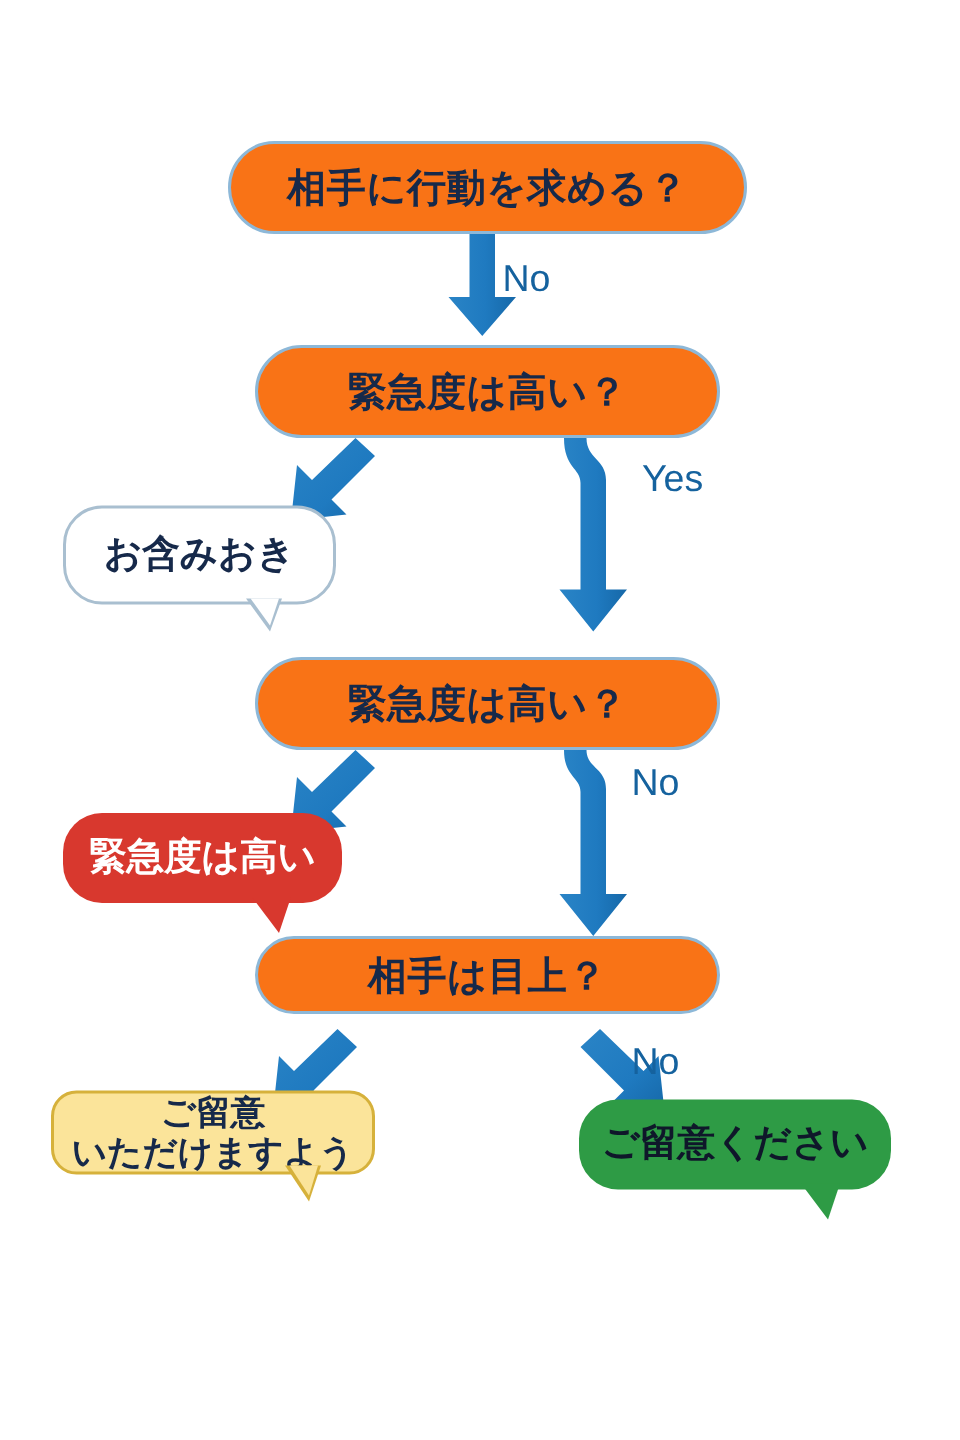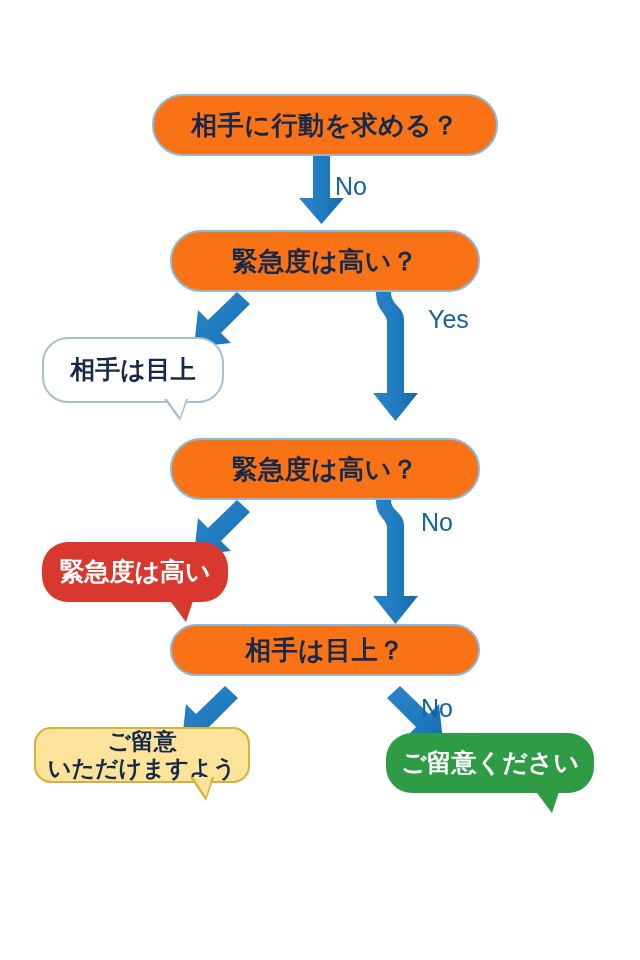--- a/index.html
+++ b/index.html
@@ -112,21 +112,21 @@
     top: -24px;
     width: 0;
     height: 0;
     border-left: 13px solid transparent;
     border-right: 6px solid transparent;
     border-top: 20px solid #fbe49a;
   }
 
   .bubble-green {
     background: #2e9b45;
-    color: #ffffff;
+    color: #0f172a;
   }
   .bubble-green .tail {
     border-left: 18px solid transparent;
     border-right: 8px solid transparent;
     border-top: 24px solid #2e9b45;
   }
 
   
   .edge-label {
     position: absolute;
@@ -202,21 +202,21 @@
 
   <div class="node" style="left:170px; top:438px; width:310px; height:62px; font-size:26px;">
     <span>緊急度は高い？</span>
   </div>
 
   <div class="node" style="left:170px; top:624px; width:310px; height:52px; font-size:26px;">
     <span>相手は目上？</span>
   </div>
 
   <div class="bubble bubble-white" style="left:42px; top:337px; width:182px; height:66px; font-size:25px;">
-    <span>相手は目上</span>
+    <span>お含みおき</span>
     <span class="tail"></span>
   </div>
 
   <div class="bubble bubble-red" style="left:42px; top:542px; width:186px; height:60px; font-size:25px;">
     <span>緊急度は高い</span>
     <span class="tail"></span>
   </div>
 
   <div class="bubble bubble-yellow" style="left:34px; top:727px; width:216px; height:56px; font-size:23px;border-radius:17px;">
     <span>ご留意

